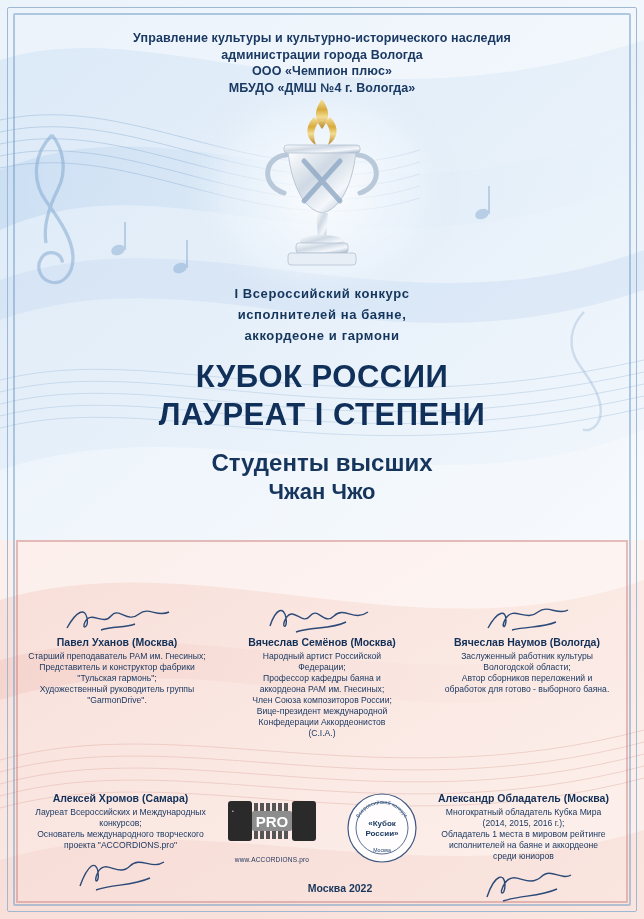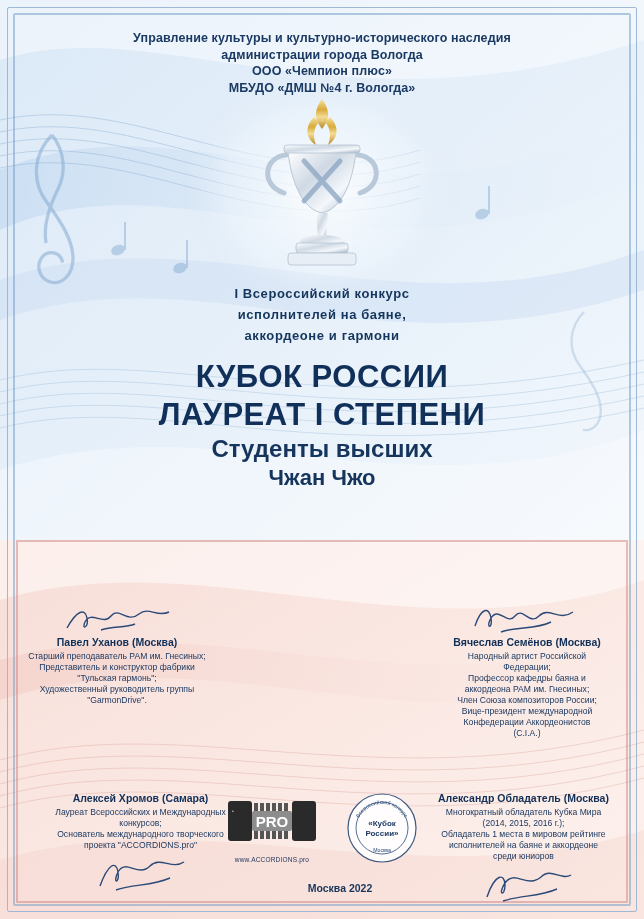--- a/index.html
+++ b/index.html
@@ -82,20 +82,21 @@
   }
   .main-title {
     margin-top: 12px;
     color: #10305a;
     font-size: 31px;
     font-weight: bold;
     line-height: 38px;
     letter-spacing: 0.5px;
   }
   .nomination {
+    margin-top: 14px;
     color: #16355d;
     font-size: 24px;
     font-weight: bold;
     line-height: 30px;
   }
   .laureate-name {
     color: #16355d;
     font-size: 22px;
     font-weight: bold;
     line-height: 28px;
@@ -129,21 +130,21 @@
     line-height: 13px;
   }
   .sign-desc {
     color: #1c3a62;
     font-size: 8.6px;
     line-height: 11px;
     margin-top: 2px;
   }
 
   .sign-row.row2 { top: 790px; }
-  .sign-col2 { width: 205px; text-align: center; padding-left: 20px; }
+  .sign-col2 { width: 205px; text-align: center; }
 
   
   .logos {
     position: absolute;
     top: 792px;
     left: 50%;
     transform: translateX(-50%);
     width: 200px;
     display: flex;
     justify-content: center;
@@ -345,20 +346,33 @@
       <div class="sign-desc" style="white-space:pre-line">Народный артист Российской
 Федерации;
 Профессор кафедры баяна и
 аккордеона РАМ им. Гнесиных;
 Член Союза композиторов России;
 Вице-президент международной
 Конфедерации Аккордеонистов
 (C.I.A.)</div>
     </div>
 
+    <div class="sign-col">
+      <div class="sig-script">
+        <svg width="110" height="30" viewBox="0 0 110 30" fill="none" stroke="#2b4a78" stroke-width="1.4">
+          <path d="M16,24 C26,6 34,6 34,16 C34,26 28,24 34,14 C42,2 54,18 66,8 C76,0 86,12 96,6"></path>
+          <path d="M40,26 C56,22 70,24 84,18"></path>
+        </svg>
+      </div>
+      <div class="sign-name">Вячеслав Наумов (Вологда)</div>
+      <div class="sign-desc" style="white-space:pre-line">Заслуженный работник культуры
+Вологодской области;
+Автор сборников переложений и
+обработок для готово - выборного баяна.</div>
+    </div>
 
   </div>
 
   <div class="sign-row row2">
 
     <div class="sign-col2">
       <div class="sign-name">Алексей Хромов (Самара)</div>
       <div class="sign-desc" style="white-space:pre-line">Лауреат Всероссийских и Международных
 конкурсов;
 Основатель международного творческого

